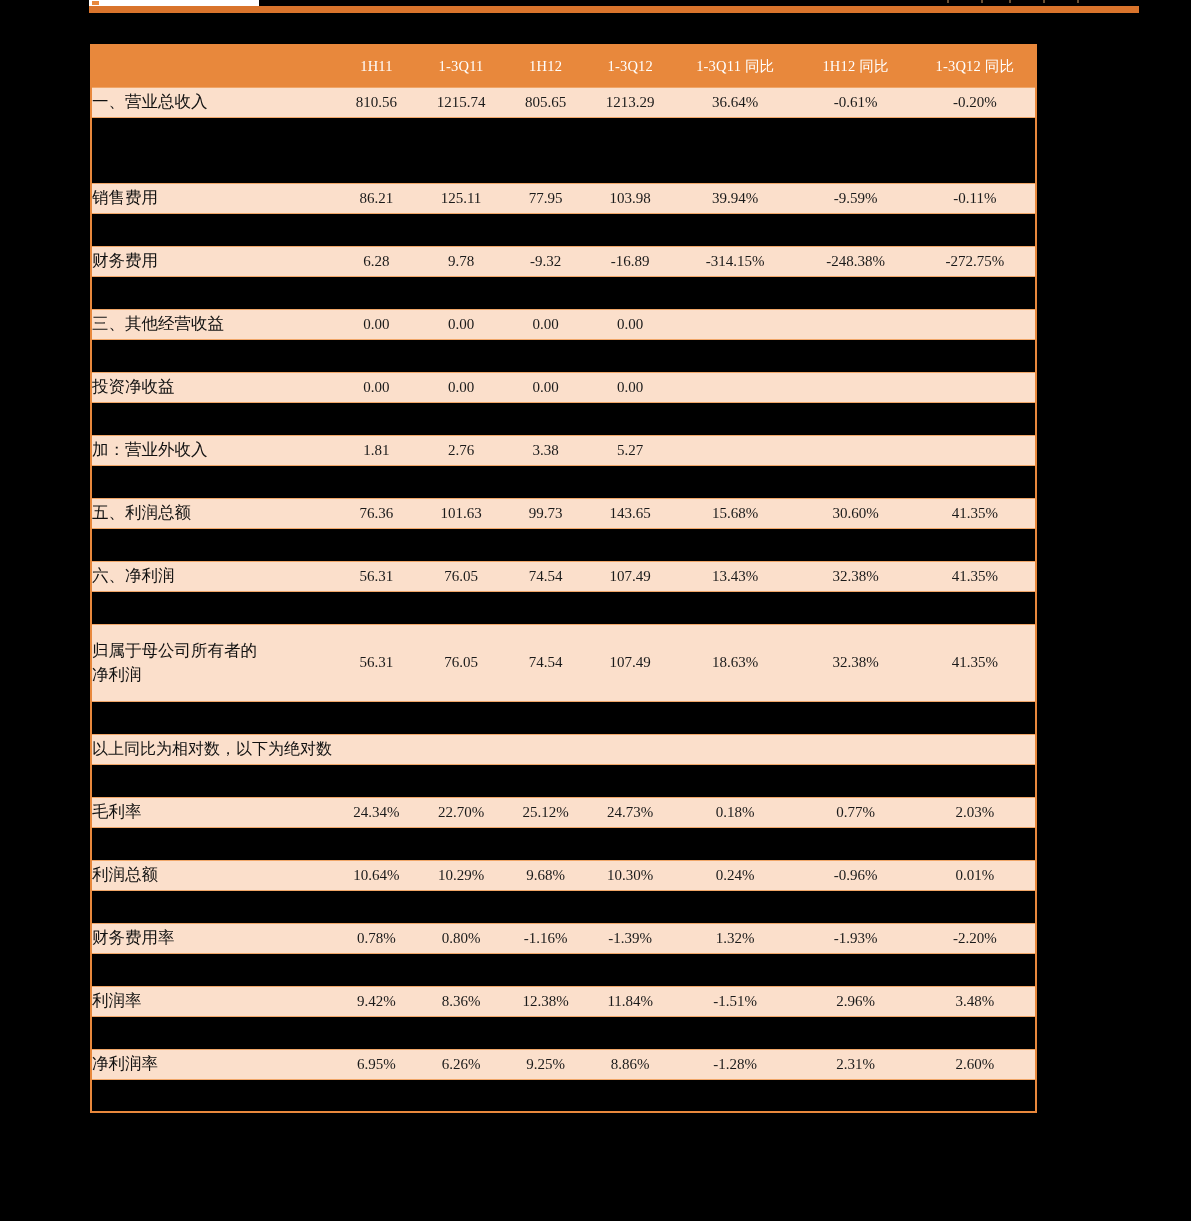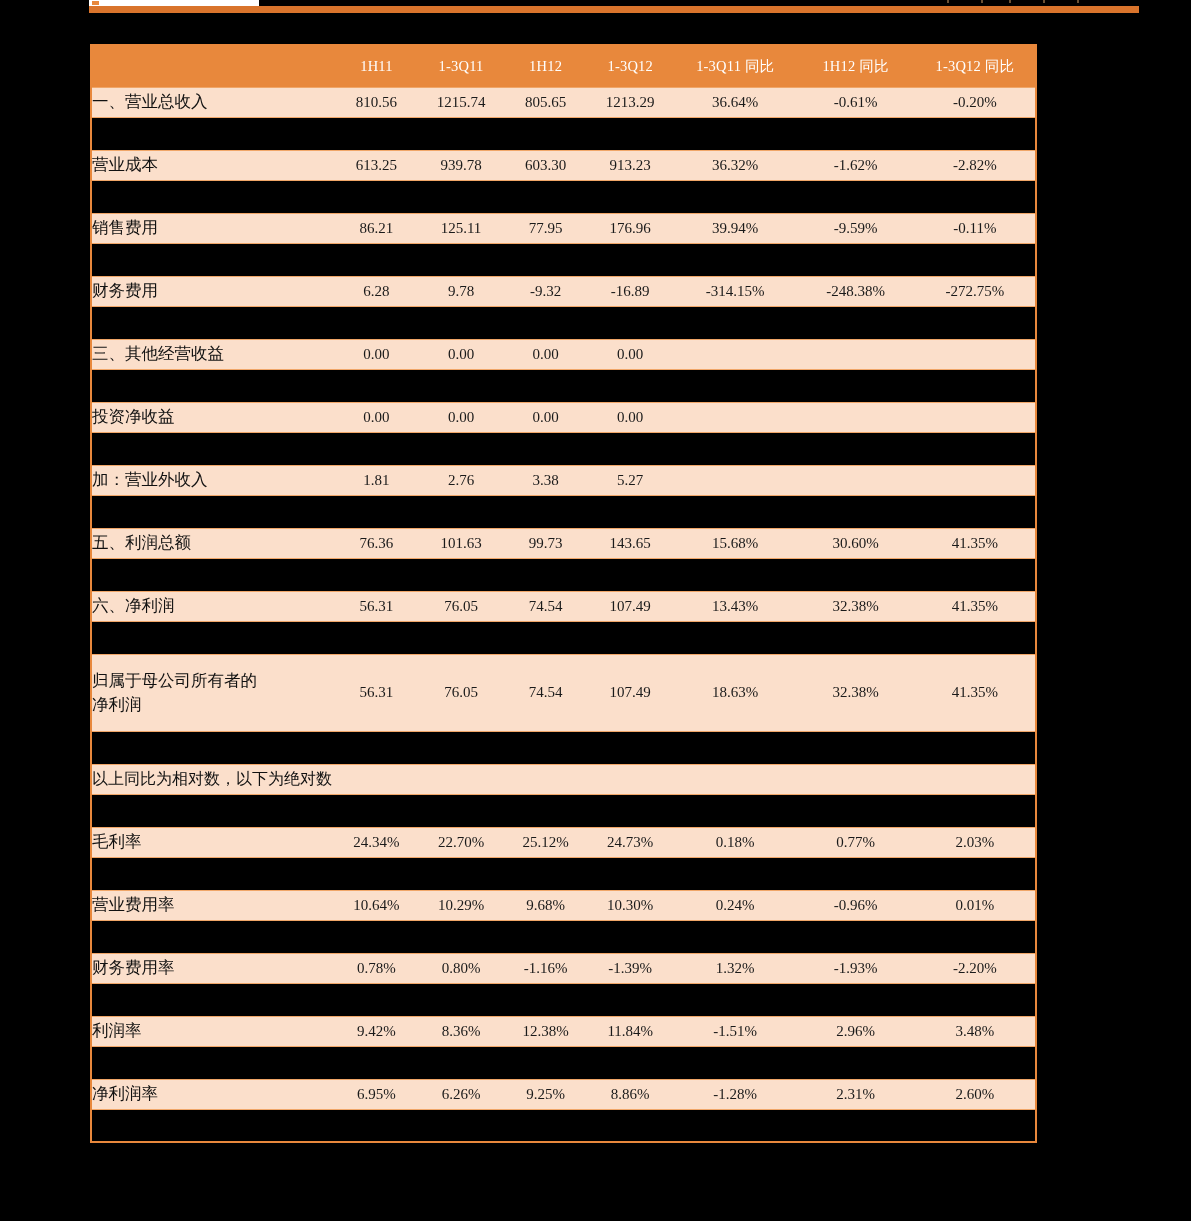--- a/index.html
+++ b/index.html
@@ -151,39 +151,29 @@
         <td class="num">1215.74</td>
         <td class="num">805.65</td>
         <td class="num">1213.29</td>
         <td class="num">36.64%</td>
         <td class="num">-0.61%</td>
         <td class="num">-0.20%</td>
       </tr>
       <tr class="gaprow">
         <td colspan="8"></td>
       </tr>
-      <tr class="datarow">
-        <td class="label ind1">营业成本</td>
-        <td class="num">613.25</td>
-        <td class="num">939.78</td>
-        <td class="num">603.30</td>
-        <td class="num">913.23</td>
-        <td class="num">36.32%</td>
-        <td class="num">-1.62%</td>
-        <td class="num">-2.82%</td>
-      </tr>
       <tr class="gaprow">
         <td colspan="8"></td>
       </tr>
       <tr class="datarow">
         <td class="label ind1">销售费用</td>
         <td class="num">86.21</td>
         <td class="num">125.11</td>
         <td class="num">77.95</td>
-        <td class="num">176.96</td>
+        <td class="num">103.98</td>
         <td class="num">39.94%</td>
         <td class="num">-9.59%</td>
         <td class="num">-0.11%</td>
       </tr>
       <tr class="gaprow">
         <td colspan="8"></td>
       </tr>
       <tr class="datarow">
         <td class="label ind1">财务费用</td>
         <td class="num">6.28</td>
@@ -289,21 +279,21 @@
         <td class="num">25.12%</td>
         <td class="num">24.73%</td>
         <td class="num">0.18%</td>
         <td class="num">0.77%</td>
         <td class="num">2.03%</td>
       </tr>
       <tr class="gaprow">
         <td colspan="8"></td>
       </tr>
       <tr class="datarow">
-        <td class="label">营业费用率</td>
+        <td class="label">利润总额</td>
         <td class="num">10.64%</td>
         <td class="num">10.29%</td>
         <td class="num">9.68%</td>
         <td class="num">10.30%</td>
         <td class="num">0.24%</td>
         <td class="num">-0.96%</td>
         <td class="num">0.01%</td>
       </tr>
       <tr class="gaprow">
         <td colspan="8"></td>

